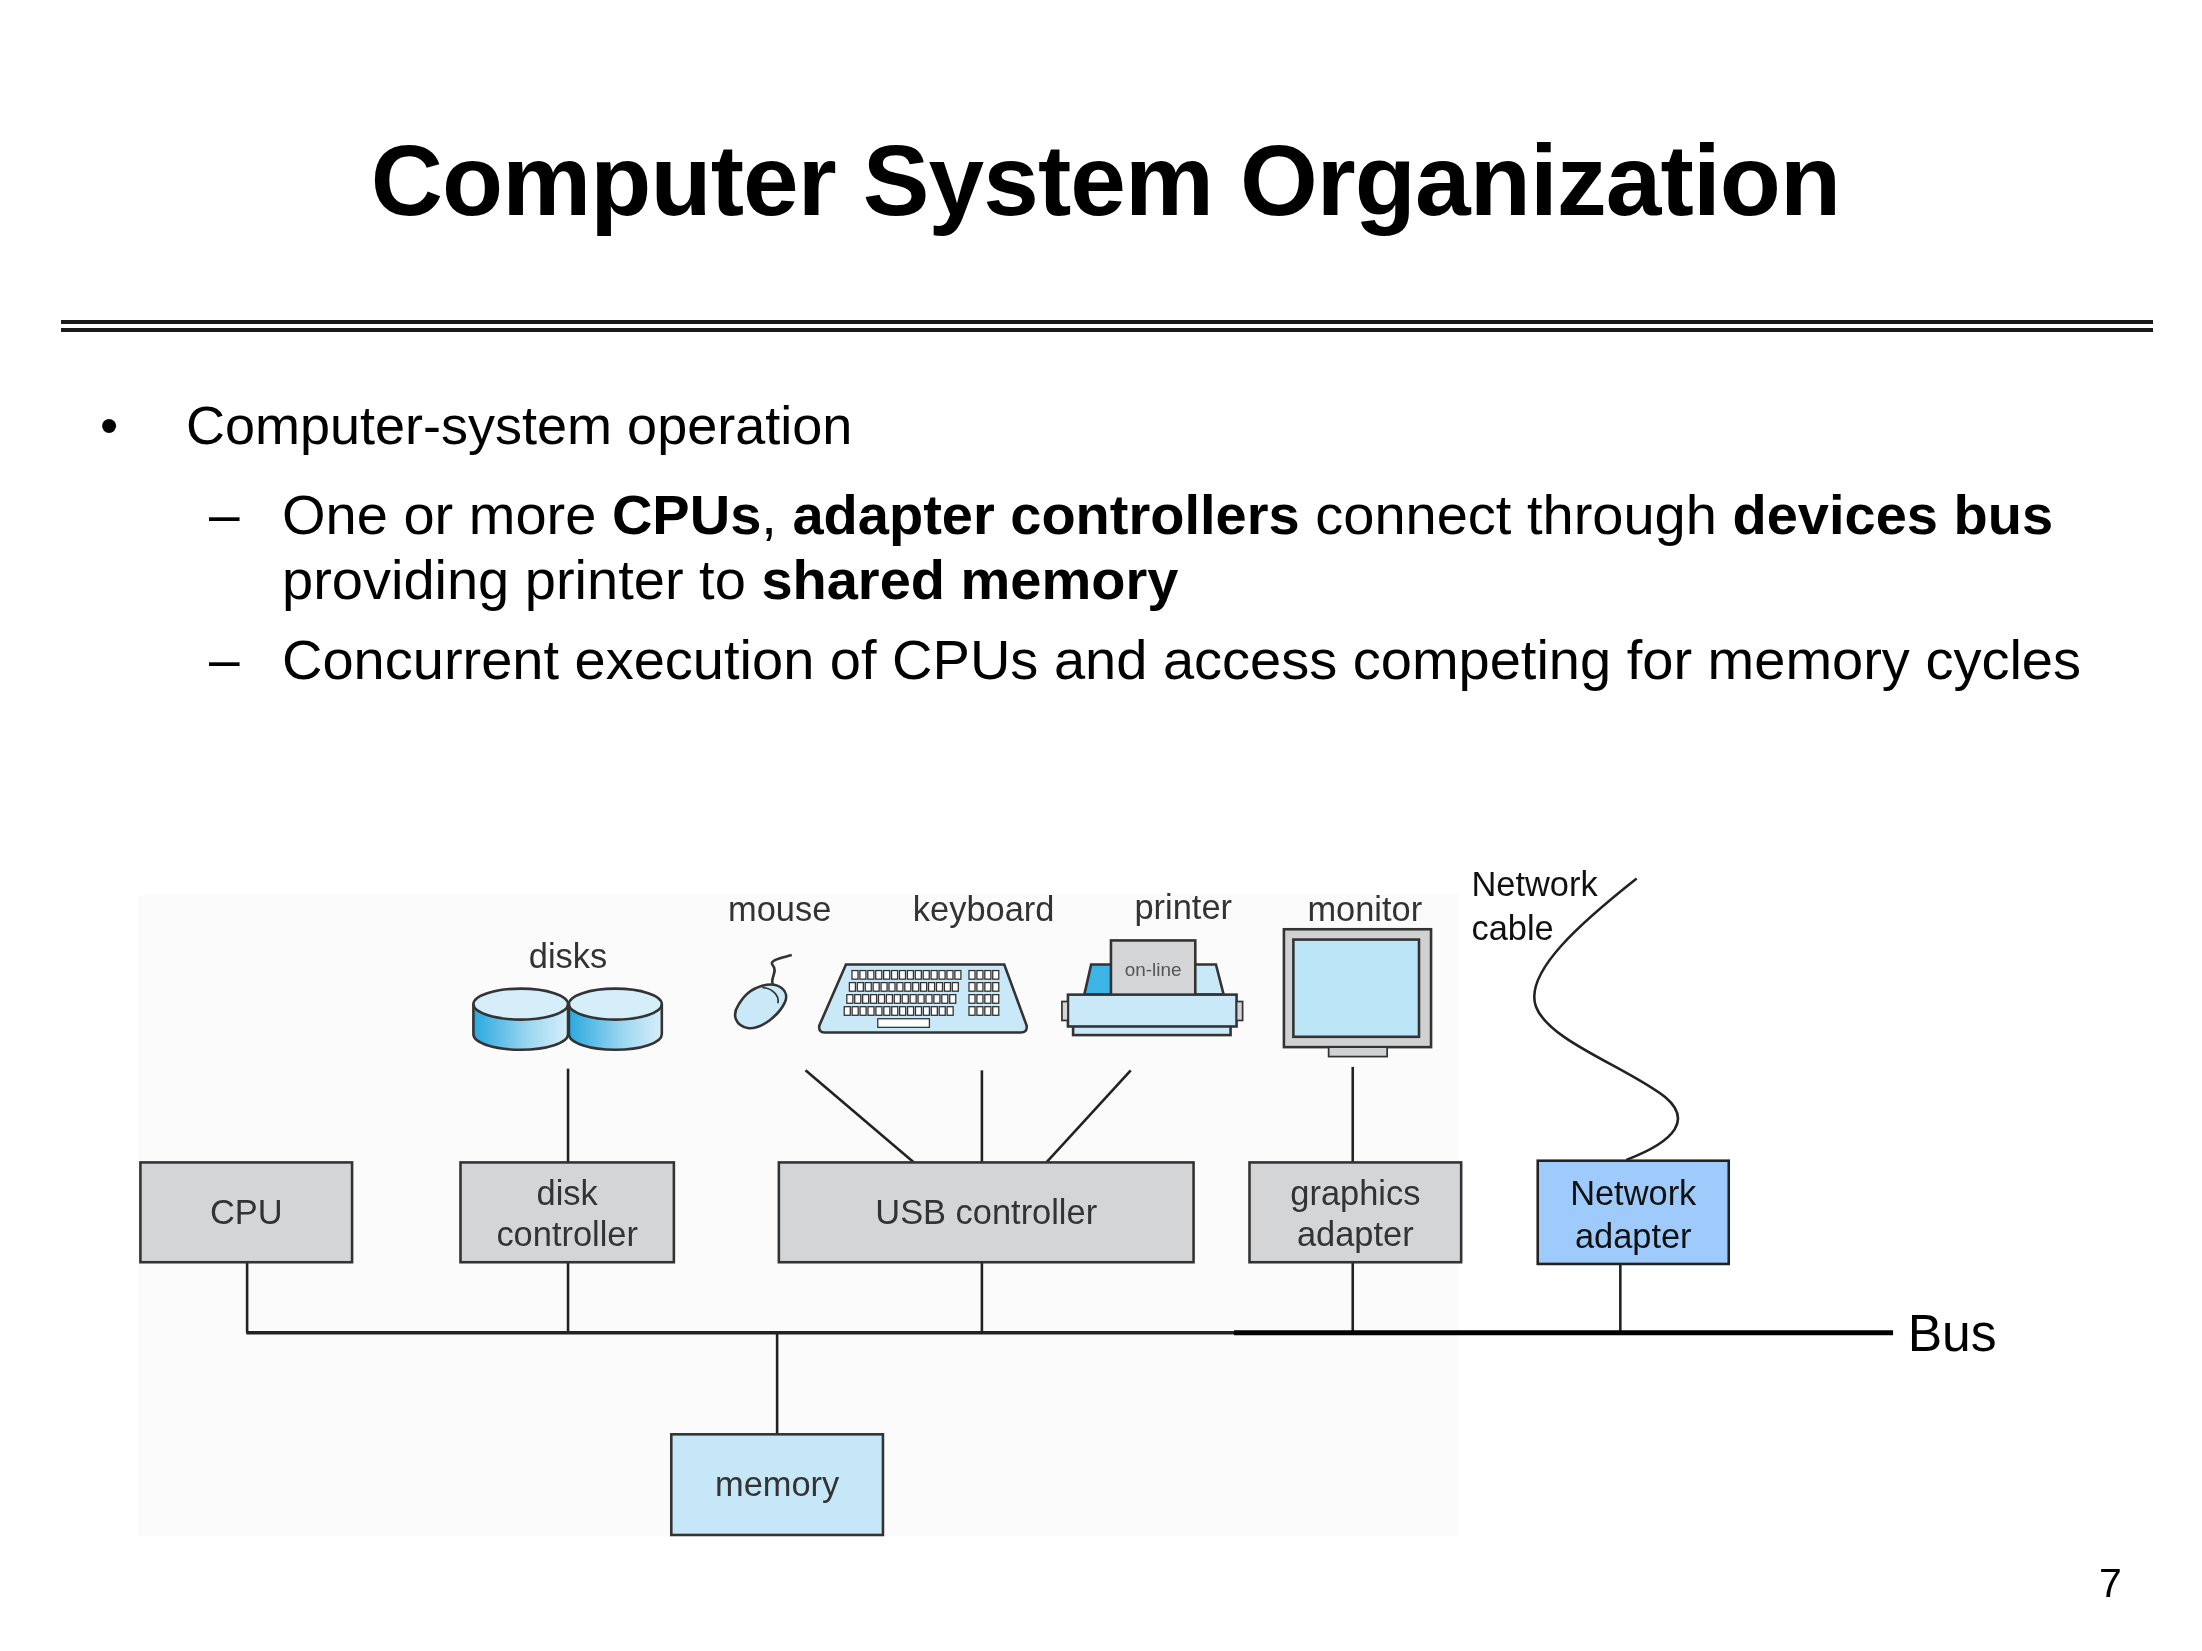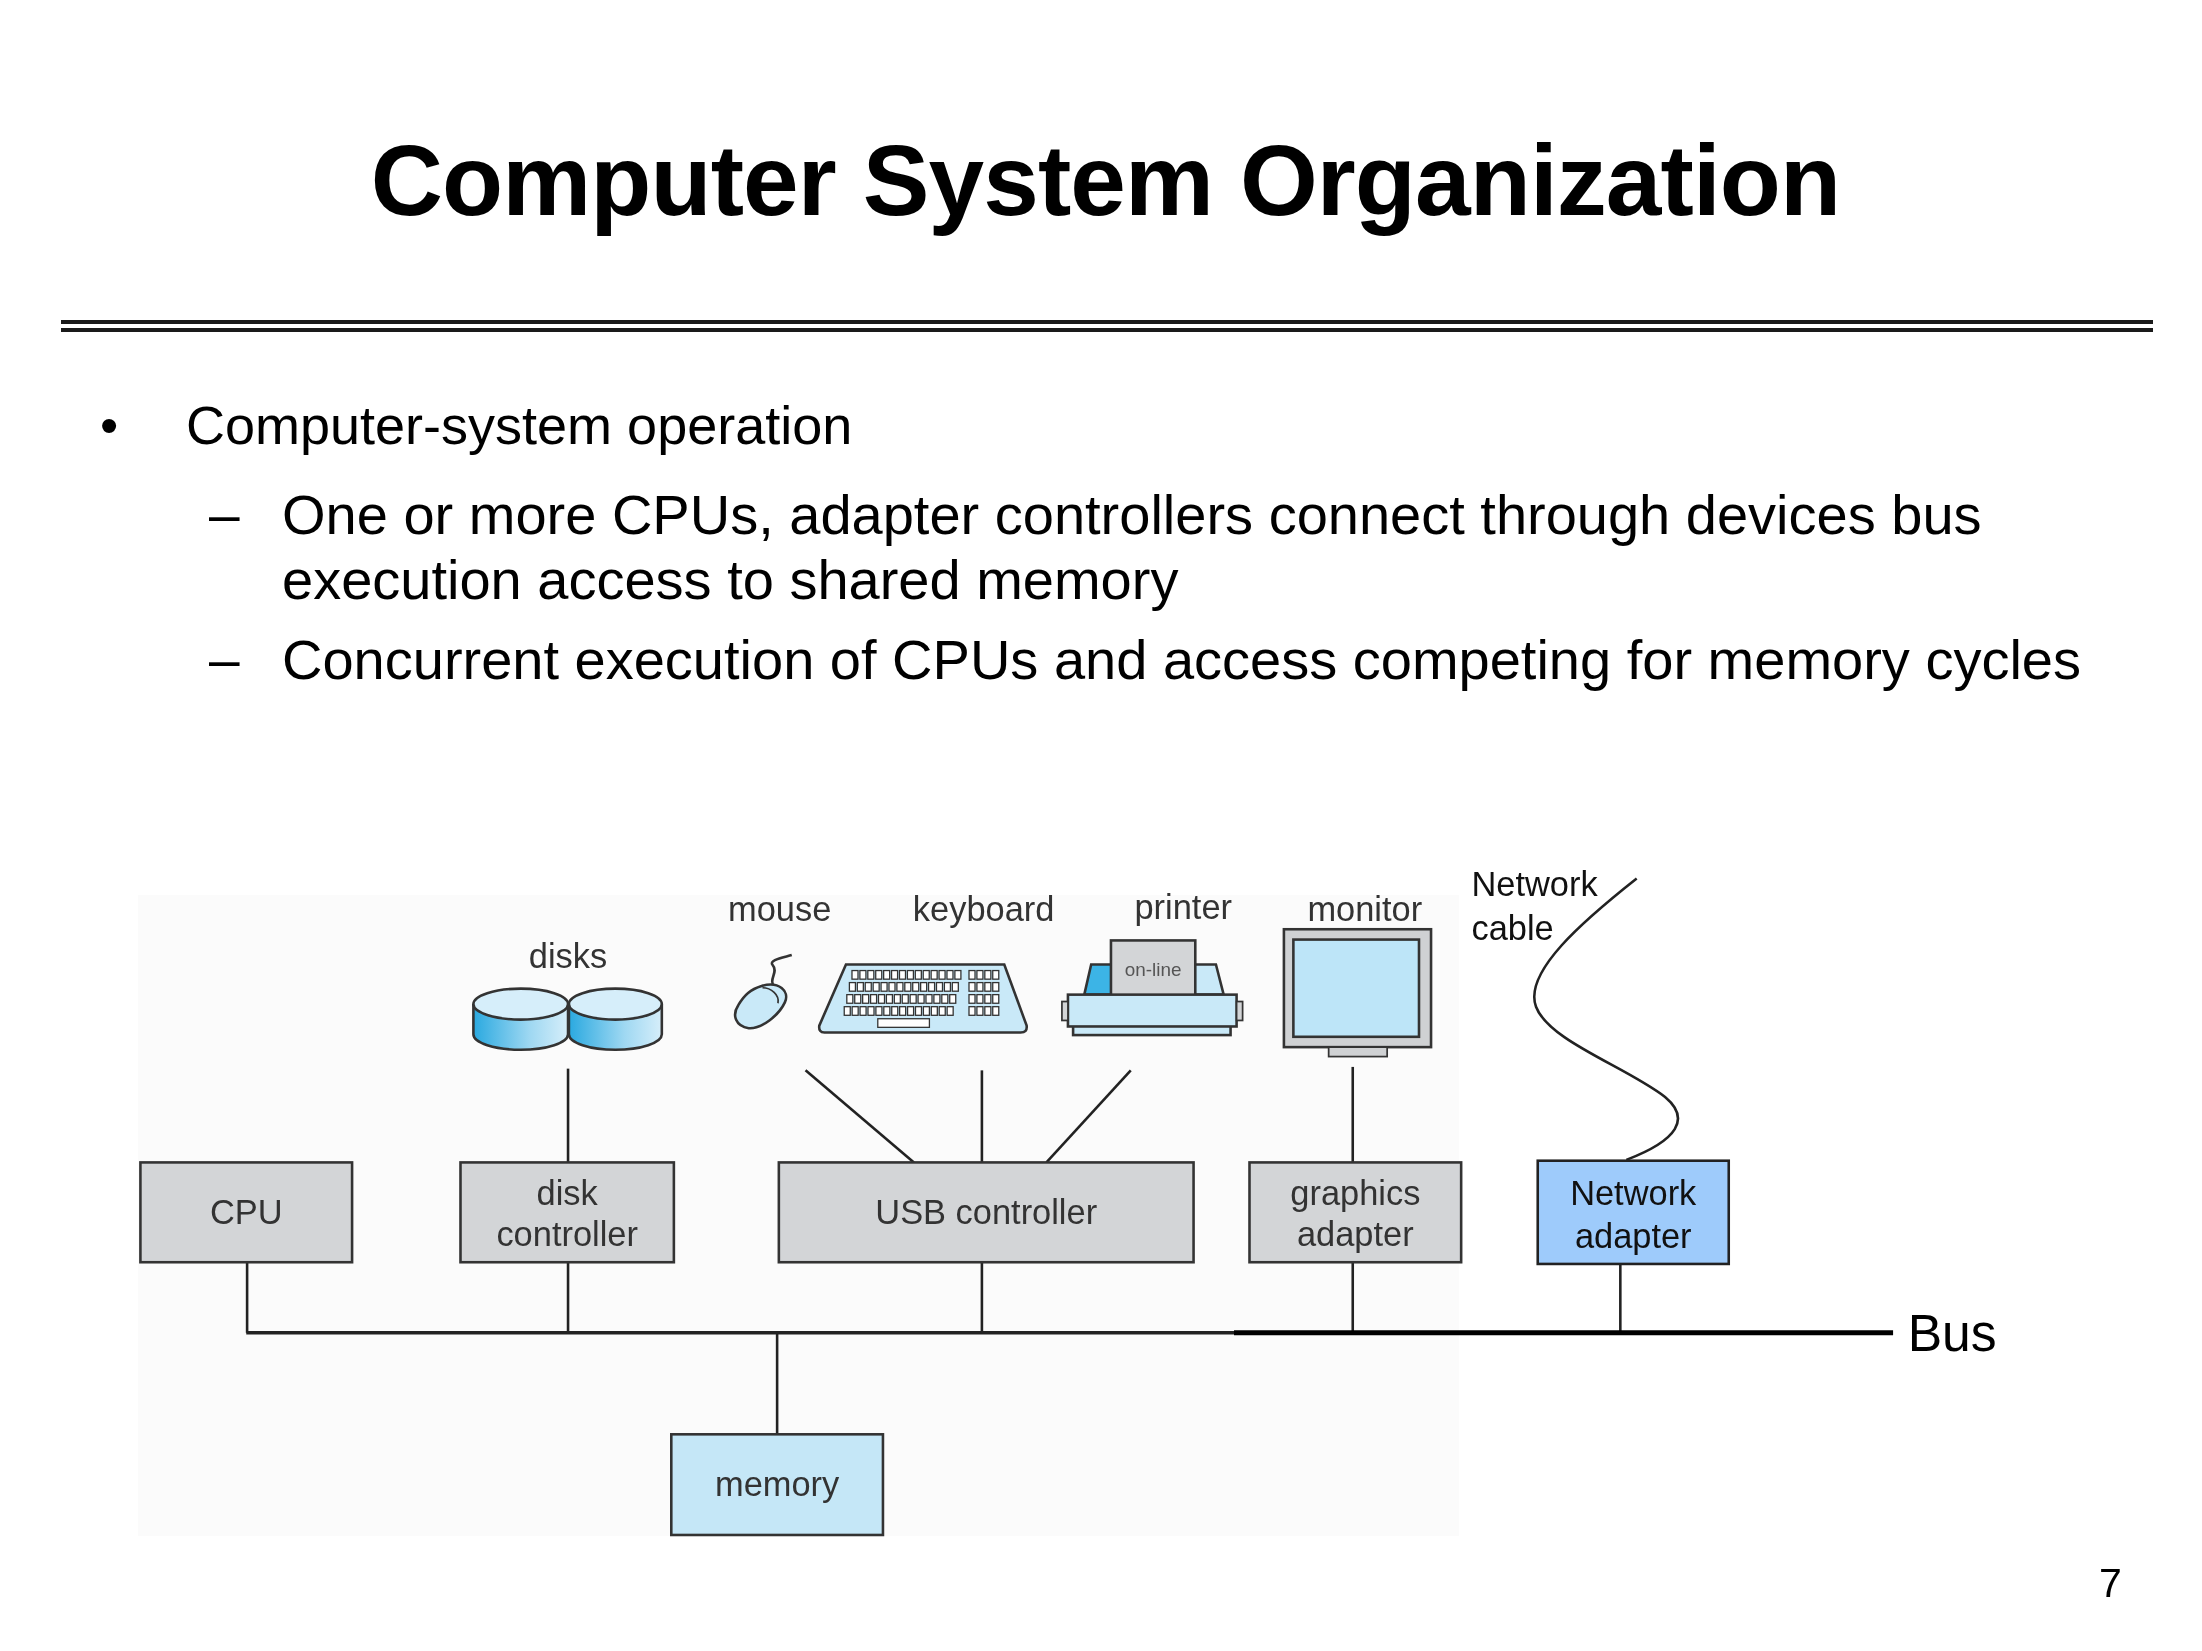--- a/index.html
+++ b/index.html
@@ -6,21 +6,21 @@
   body { width: 2203px; height: 1652px; position: relative; overflow: hidden;
          font-family: "Liberation Sans", sans-serif; color: #000; }
   .title { position: absolute; left: 0; width: 2211px; top: 120px; text-align: center;
            font-weight: bold; font-size: 100px; line-height: 120px; letter-spacing: -0.9px; }
   .rule { position: absolute; left: 61px; width: 2092px; height: 4.3px; background: #1a1a1a; }
   .bullets { position: absolute; left: 0; top: 0; width: 2203px; }
   .b1 { position: absolute; left: 186px; top: 391px; font-size: 54px; line-height: 69px; white-space: nowrap; }
   .b1-dot { position: absolute; left: 100px; top: 391px; font-size: 52px; line-height: 69px; }
   .dash { position: absolute; left: 209px; font-size: 55px; line-height: 65px; }
   .sub { position: absolute; left: 282px; font-size: 56px; line-height: 65px; white-space: nowrap; }
-  .sub b { font-weight: normal; }
+  .sub b { font-weight: bold; }
   .diagram-bg { position: absolute; left: 138px; top: 895px; width: 1321px; height: 641px; background: #fbfbfb; }
   svg.diagram { position: absolute; left: 0; top: 0; }
   .lbl { font-family: "Liberation Sans", sans-serif; fill: #333; }
   .page-num { position: absolute; left: 2099px; top: 1559px; font-size: 41px; line-height: 48px; }
 </style>
 </head>
 <body>
 
 <div class="title">Computer System Organization</div>
 <div class="rule" style="top:320px"></div>
@@ -28,21 +28,21 @@
 
 <div class="bullets">
   <span class="b1-dot">•</span>
   <span class="b1">Computer-system operation</span>
 
   <span class="dash" style="top:482px">–</span>
   <div class="sub" style="top:482px">
     <span>One or more </span><b>CPUs</b><span>, </span><b>adapter controllers</b><span> connect through </span><b>devices bus</b>
   </div>
   <div class="sub" style="top:547px">
-    <span>execution access to </span><b>shared memory</b>
+    <span>providing printer to </span><b>shared memory</b>
   </div>
 
   <span class="dash" style="top:627px">–</span>
   <div class="sub" style="top:627px">Concurrent execution of CPUs and access competing for memory cycles</div>
 </div>
 
 <div class="diagram-bg"></div>
 
 <svg class="diagram" width="2203" height="1652" viewBox="0 0 2560 1920">
   <defs>

